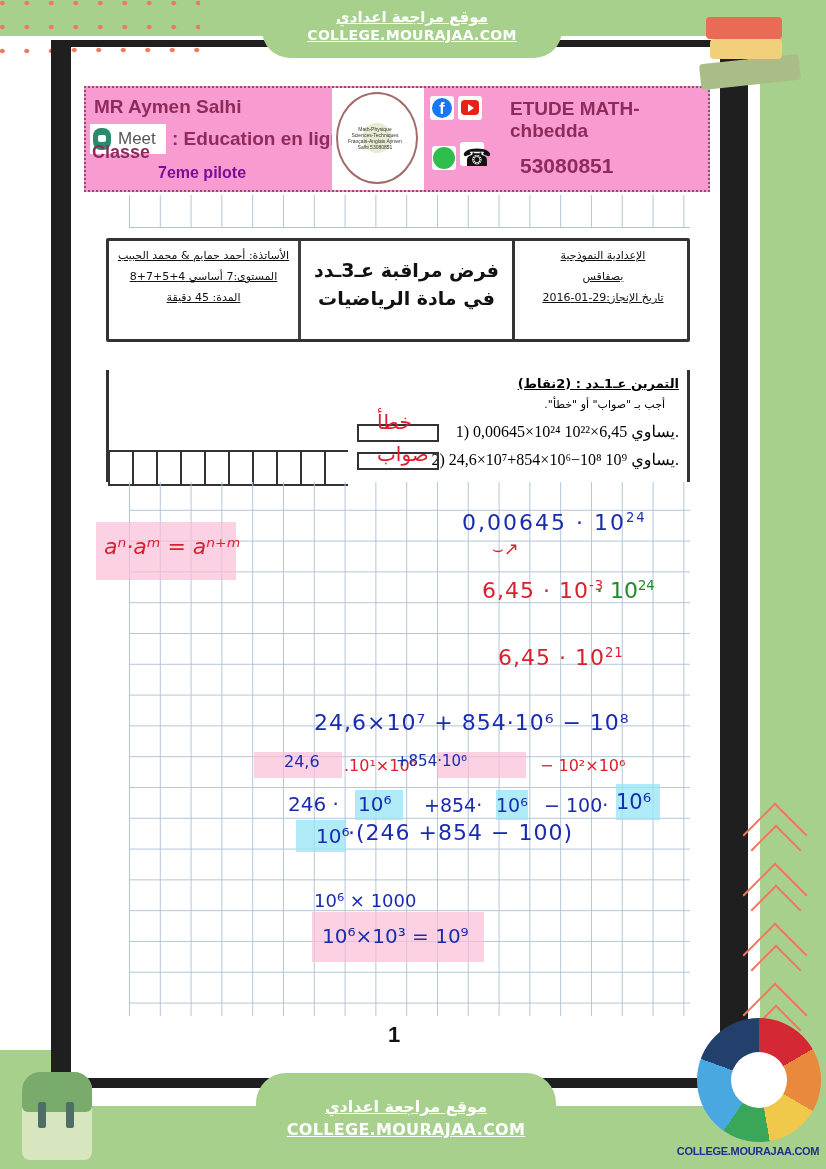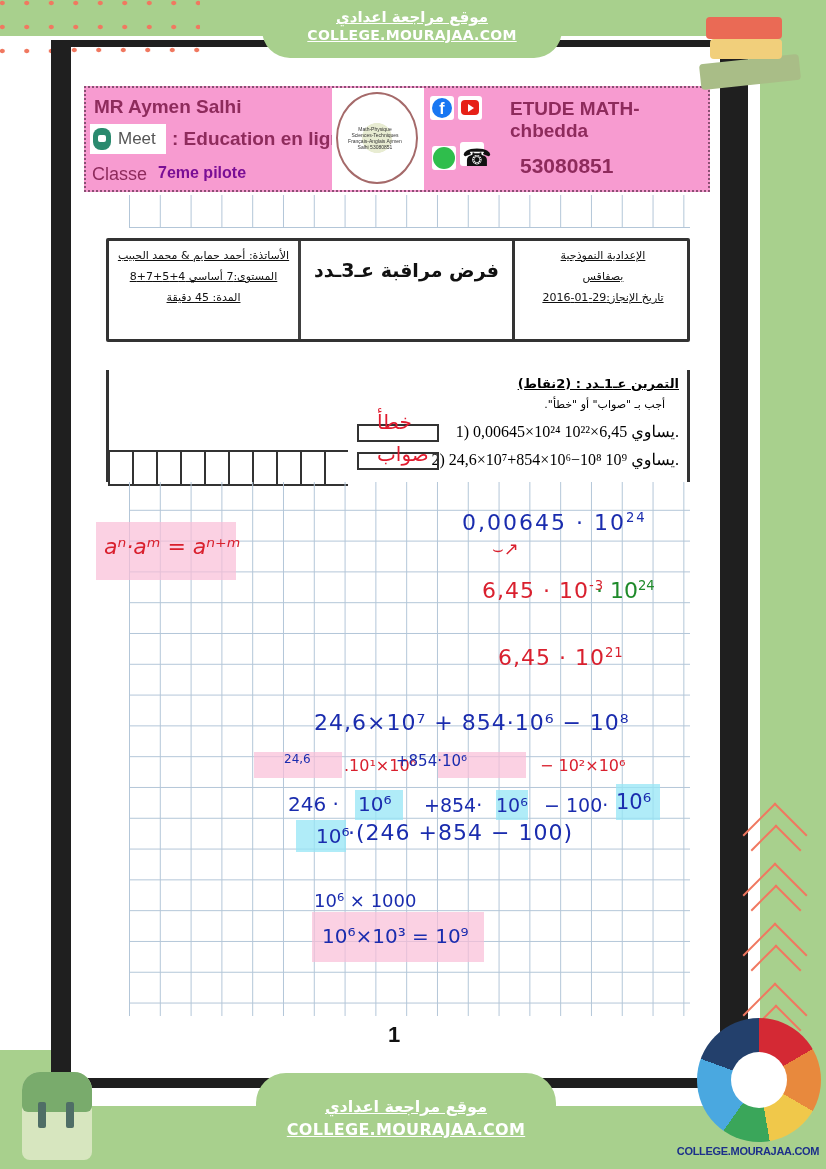--- a/index.html
+++ b/index.html
@@ -28,21 +28,21 @@
 
   
   .card{position:absolute;left:84px;top:86px;width:626px;height:106px;background:#f79bd0;border:2px dotted #8a4f73;box-sizing:border-box;}
   .card .t{position:absolute;color:#8e2b5c;font-weight:bold;}
   .card .name{left:8px;top:8px;font-size:19px;}
   .card .meet{left:4px;top:36px;background:#fff;width:76px;height:30px;}
   .card .meet-ico{position:absolute;left:3px;top:4px;width:18px;height:22px;background:#2a8a6e;border-radius:8px;}
   .card .meet-ico::after{content:"";position:absolute;left:5px;top:7px;width:8px;height:7px;background:#fff;border-radius:2px;}
   .card .meet-label{position:absolute;left:28px;top:5px;font-size:17px;color:#555;font-weight:normal;}
   .card .edu{left:86px;top:40px;font-size:19px;}
-  .card .classe{left:6px;top:76px;font-size:18px;color:#8e2b5c;font-weight:normal;}
+  .card .classe{left:6px;top:54px;font-size:18px;color:#8e2b5c;font-weight:bold;}
   .card .classe-val{left:72px;top:76px;font-size:16px;color:#7a0e95;}
   .card .logo{position:absolute;left:246px;top:0;width:92px;height:102px;background:#fff;}
   .card .logo-ring{position:absolute;left:4px;top:4px;width:82px;height:92px;border-radius:50%;border:2px solid #a56a6a;box-sizing:border-box;
      background:radial-gradient(circle,#e8ecd2 25%,#fff 26%);}
   .card .logo-txt{position:absolute;left:16px;top:38px;width:54px;font-size:5px;color:#333;text-align:center;line-height:6px;}
   .card .soc{position:absolute;width:24px;height:24px;background:#fff;border-radius:3px;}
   .fb{left:344px;top:8px;}
   .fb::after{content:"f";position:absolute;left:2px;top:2px;width:20px;height:20px;border-radius:50%;background:#1877f2;color:#fff;font-weight:bold;font-size:16px;text-align:center;line-height:22px;}
   .yt{left:372px;top:8px;}
   .yt::after{content:"";position:absolute;left:3px;top:4px;width:18px;height:15px;border-radius:4px;background:#e62117;}
@@ -151,20 +151,21 @@
 
 <div class="exam">
   <div class="exam-hdr">
     <div class="exam-cell c1">
       <div>الأساتذة: أحمد حمايم &amp; محمد الحبيب</div>
       <div>المستوى:7 أساسي 4+5+7+8</div>
       <div>المدة: 45 دقيقة</div>
     </div>
     <div class="exam-cell c2">
       <div class="exam-title">فرض مراقبة عـ3ـدد</div>
+      <div class="exam-title" style="margin-top:6px!important;">في مادة الرياضيات</div>
     </div>
     <div class="exam-cell c3">
       <div>الإعدادية النموذجية</div>
       <div>بصفاقس</div>
       <div>تاريخ الإنجاز:29-01-2016</div>
     </div>
   </div>
   <div class="exam-ex">
     <div class="ex-title">التمرين عـ1ـدد : (2نقاط)</div>
     <div class="ex-instr">أجب بـ "صواب" أو "خطأ".</div>
@@ -188,21 +189,21 @@
 
 <div class="hw red" style="left:482px;top:578px;font-size:22px;letter-spacing:1px;"><span>6,45 · 10</span><sup>-3</sup></div>
 <div class="hw green" style="left:596px;top:578px;font-size:22px;"><span>· 10</span><sup>24</sup></div>
 
 <div class="hw red" style="left:498px;top:645px;font-size:22px;letter-spacing:1px;"><span>6,45 · 10</span><sup>21</sup></div>
 
 <div class="hw blue" style="left:314px;top:710px;font-size:22px;letter-spacing:1px;">24,6×10⁷ + 854·10⁶ − 10⁸</div>
 
 <div class="hl-pink" style="left:254px;top:752px;width:88px;height:26px;"></div>
 <div class="hl-pink" style="left:438px;top:752px;width:88px;height:26px;"></div>
-<div class="hw blue" style="left:284px;top:752px;font-size:12px;">24,6</div>
+<div class="hw blue" style="left:284px;top:752px;font-size:16px;">24,6</div>
 <div class="hw red" style="left:344px;top:756px;font-size:16px;">.10¹×10⁶</div>
 <div class="hw blue" style="left:396px;top:752px;font-size:15px;">+854·10⁶</div>
 <div class="hw red" style="left:540px;top:756px;font-size:16px;">− 10²×10⁶</div>
 
 <div class="hl-cyan" style="left:355px;top:790px;width:48px;height:30px;"></div>
 <div class="hl-cyan" style="left:496px;top:790px;width:32px;height:30px;"></div>
 <div class="hl-cyan" style="left:616px;top:784px;width:44px;height:36px;"></div>
 <div class="hw blue" style="left:288px;top:792px;font-size:20px;">246 ·</div>
 <div class="hw blue" style="left:358px;top:792px;font-size:20px;">10⁶</div>
 <div class="hw blue" style="left:424px;top:794px;font-size:19px;">+854·</div>

